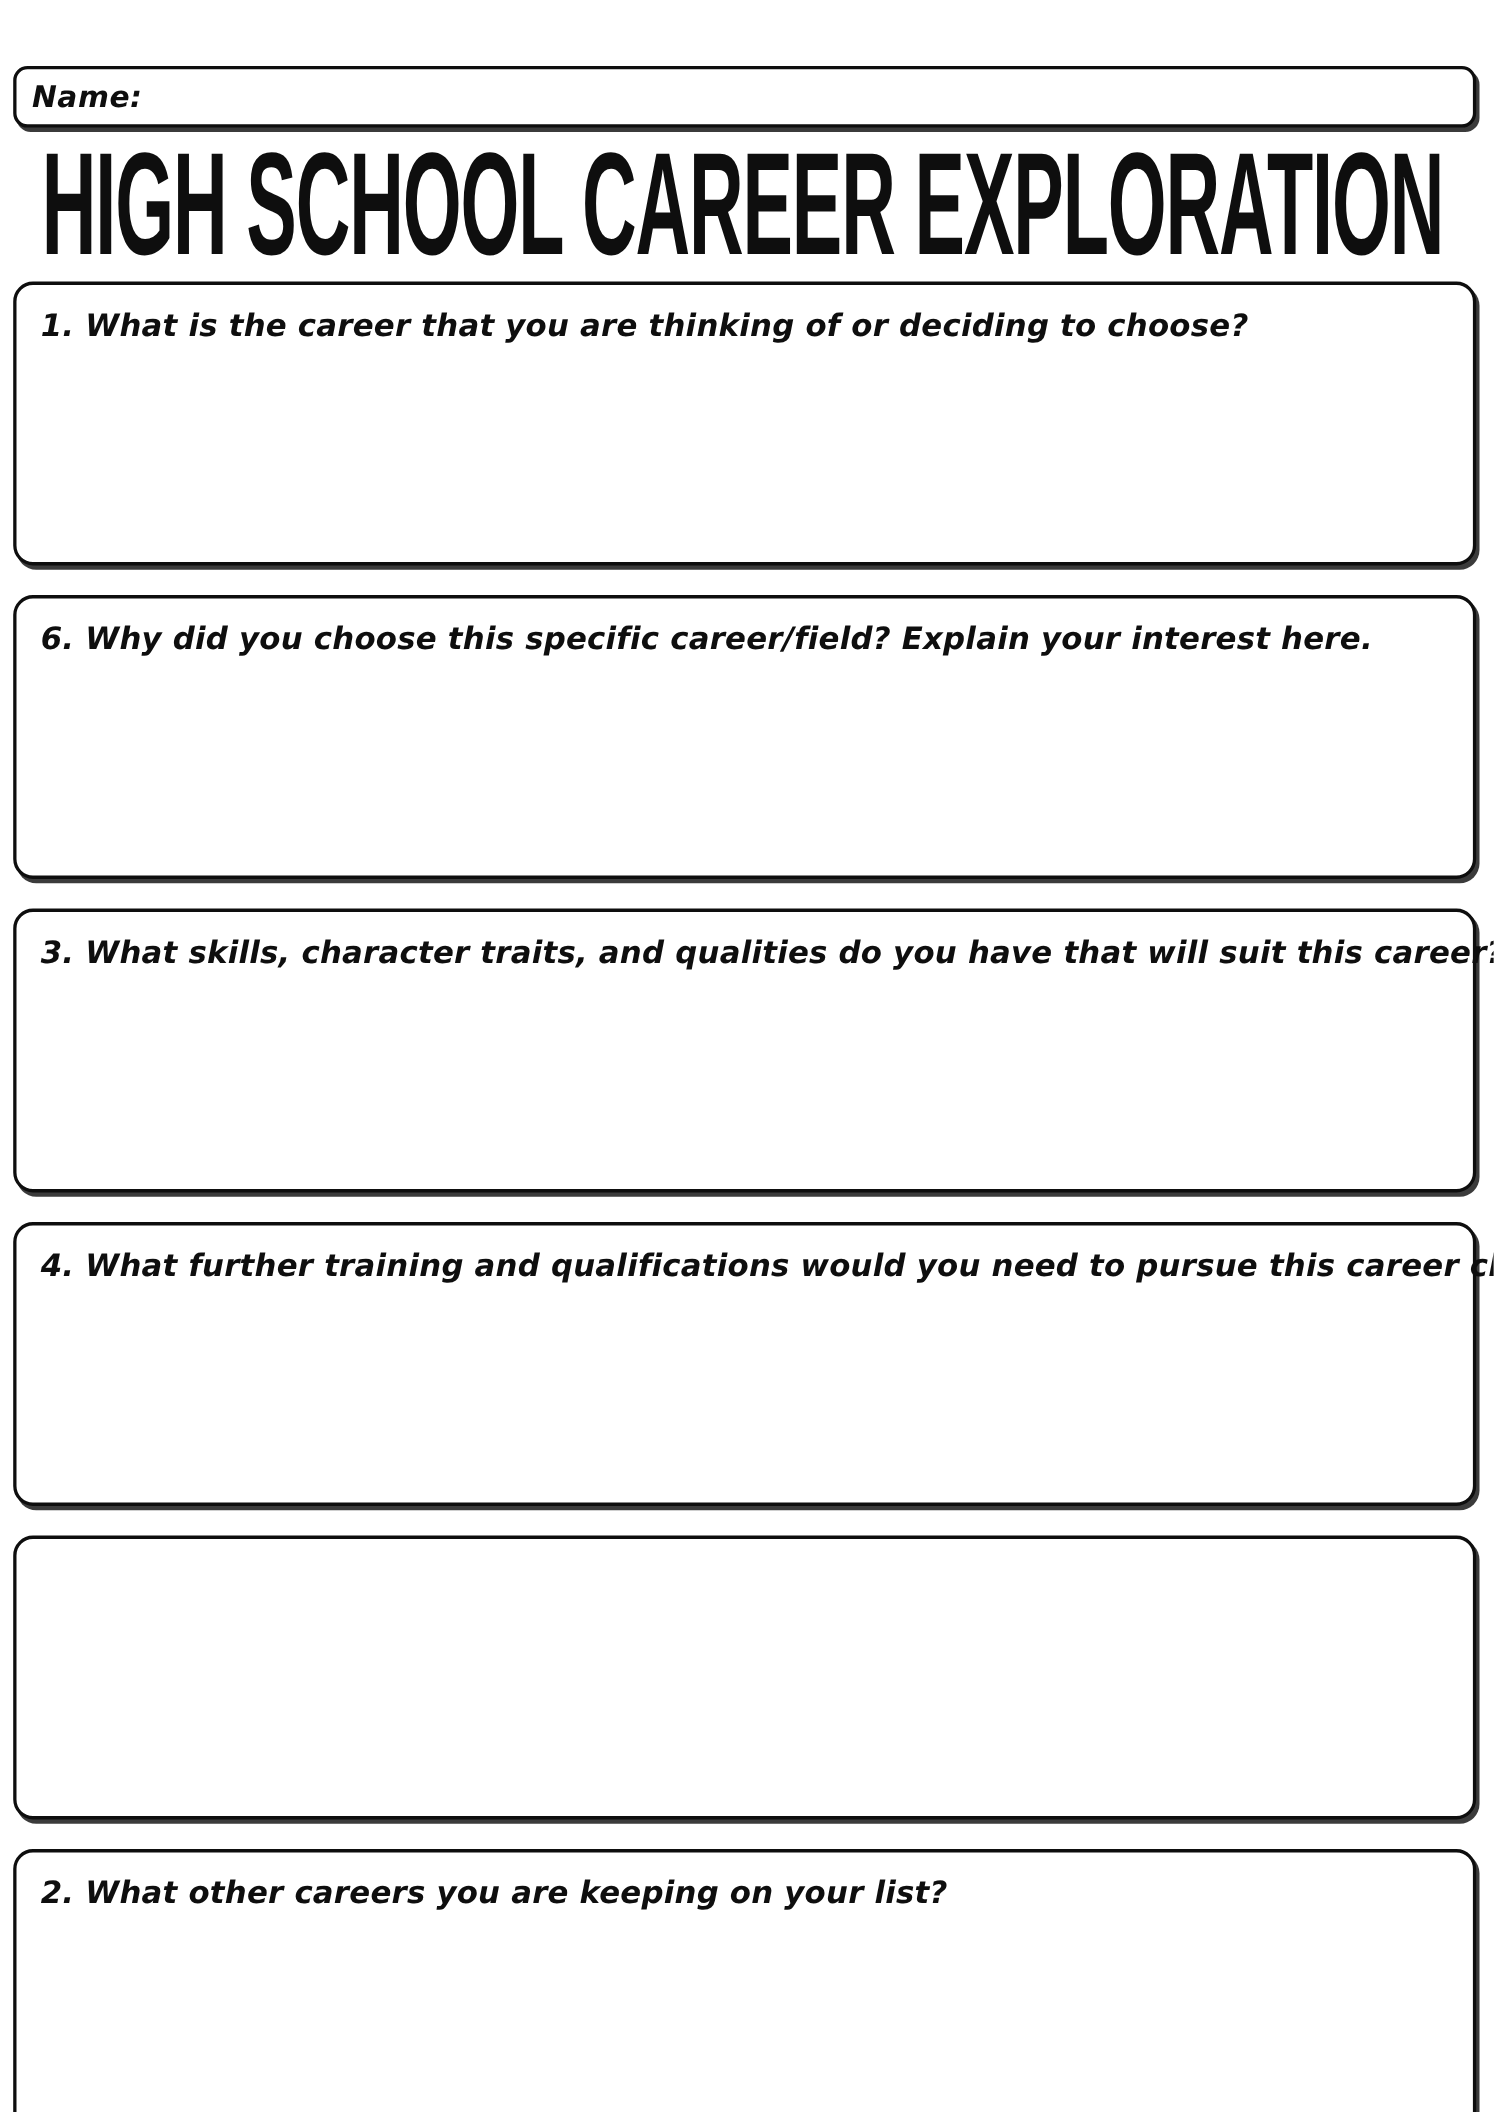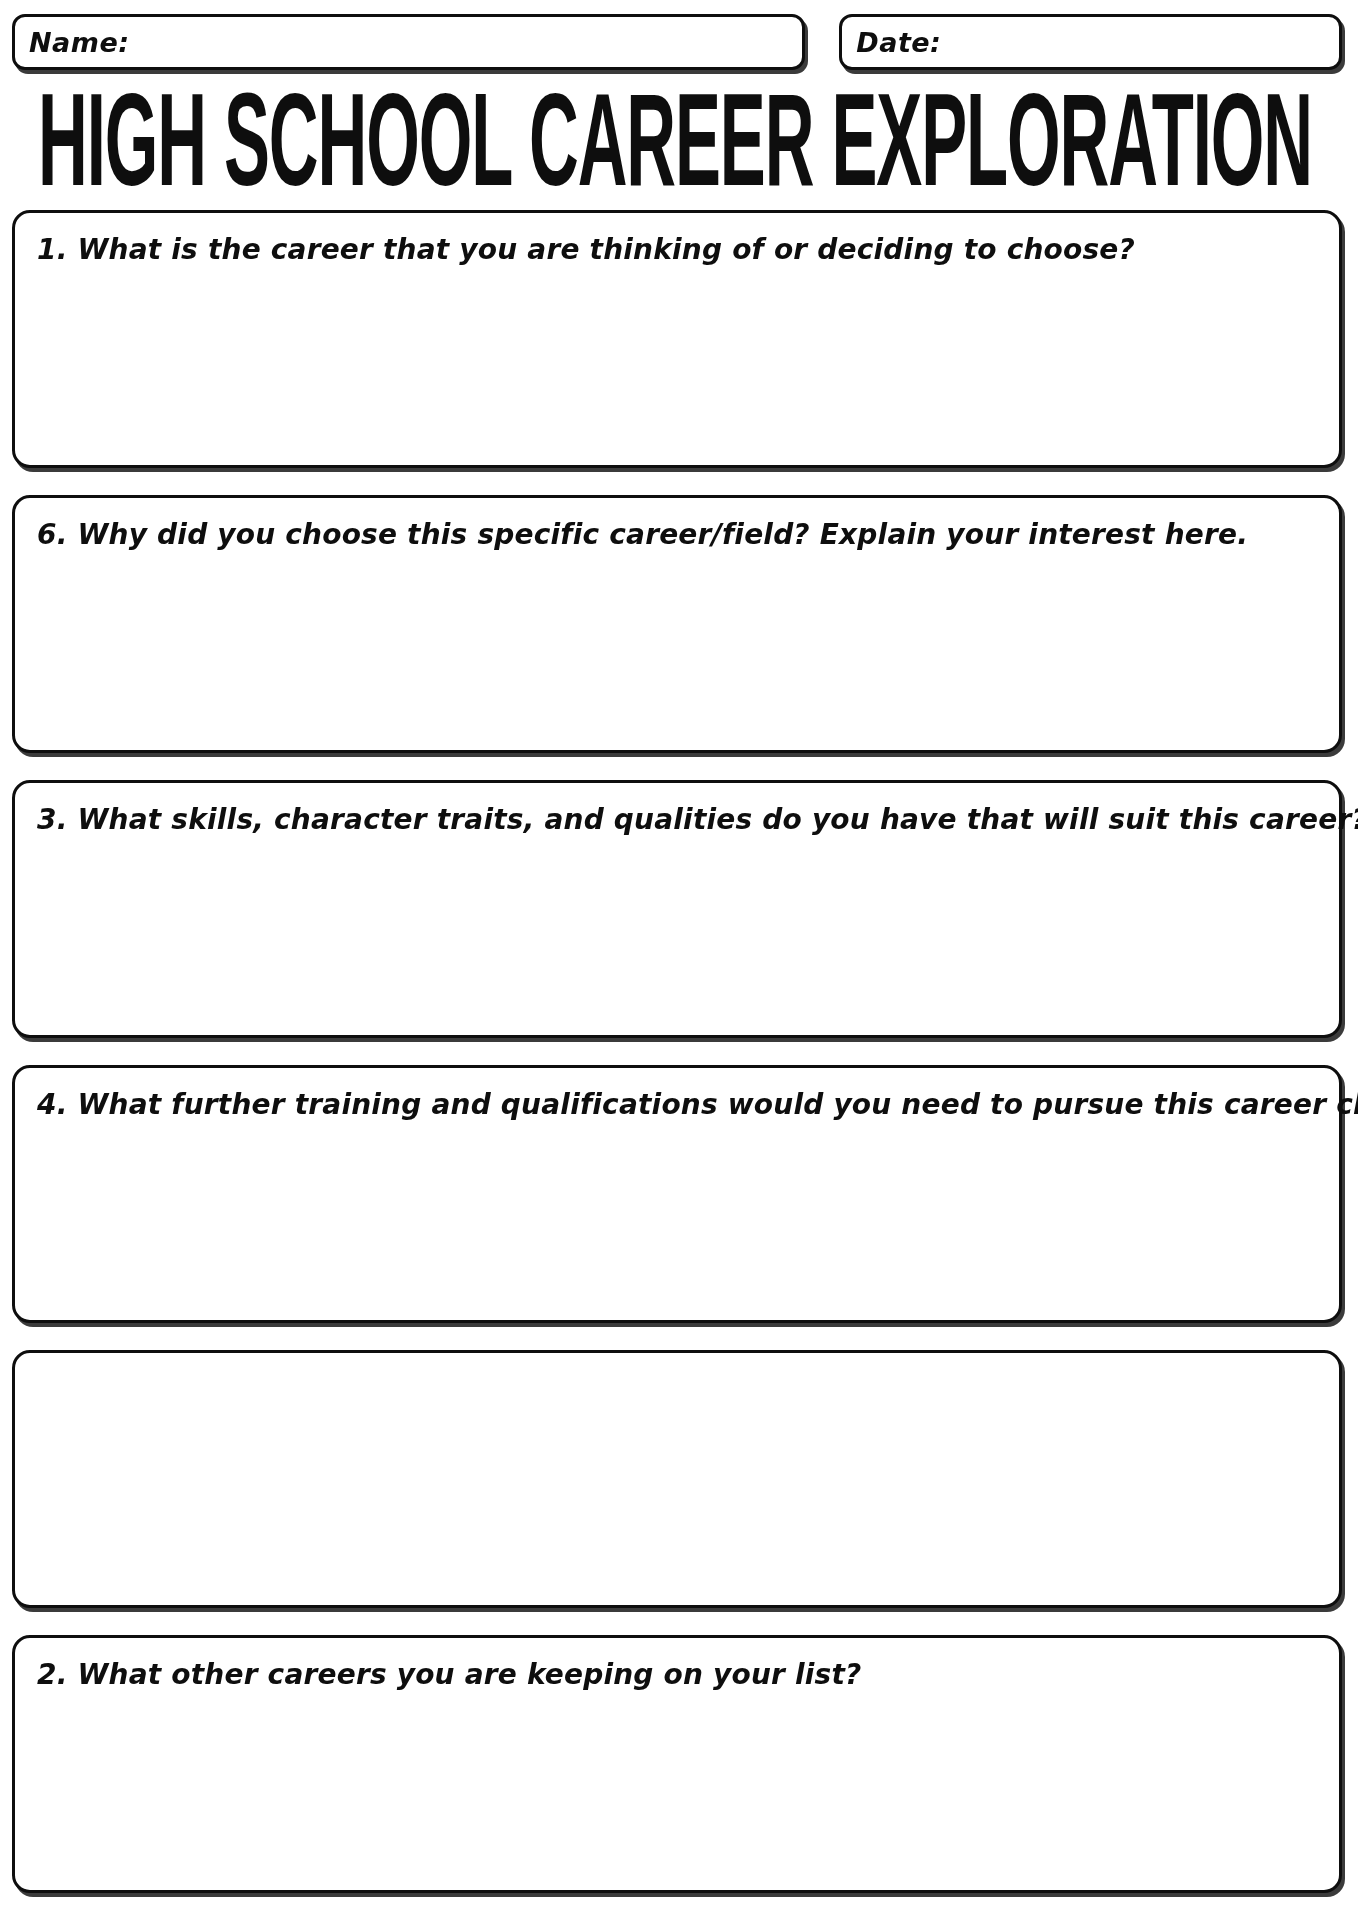--- a/index.html
+++ b/index.html
@@ -19,20 +19,21 @@
     background:var(--paper);
     padding:14px 16px 0 12px;
     overflow:hidden;
   }
 
   
   .top-row{
     display:flex;
     gap:34px;
     align-items:center;
+    margin-top:46px;
   }
   .field-box{
     height:56px;
     border:3px solid var(--ink);
     border-radius:13px;
     background:var(--paper);
     box-shadow:3px 4px 0 rgba(10,10,10,0.8);
     display:flex;
     align-items:center;
     padding:0 14px;
@@ -101,24 +102,20 @@
 </head>
 <body>
 
 <div class="page">
 
   <header class="top-row">
     <div class="field-box name-box">
       <span class="field-label">Name:</span>
       <span class="field-blank"></span>
     </div>
-    <div class="field-box date-box">
-      <span class="field-label">Date:</span>
-      <span class="field-blank"></span>
-    </div>
   </header>
 
   <h1 class="title">
     <svg class="title-svg" viewBox="0 0 1286 106" preserveAspectRatio="none">
       <text x="2" y="100" textLength="1280" lengthAdjust="spacingAndGlyphs">HIGH SCHOOL CAREER EXPLORATION</text>
     </svg>
   </h1>
 
   <main class="questions">
 

